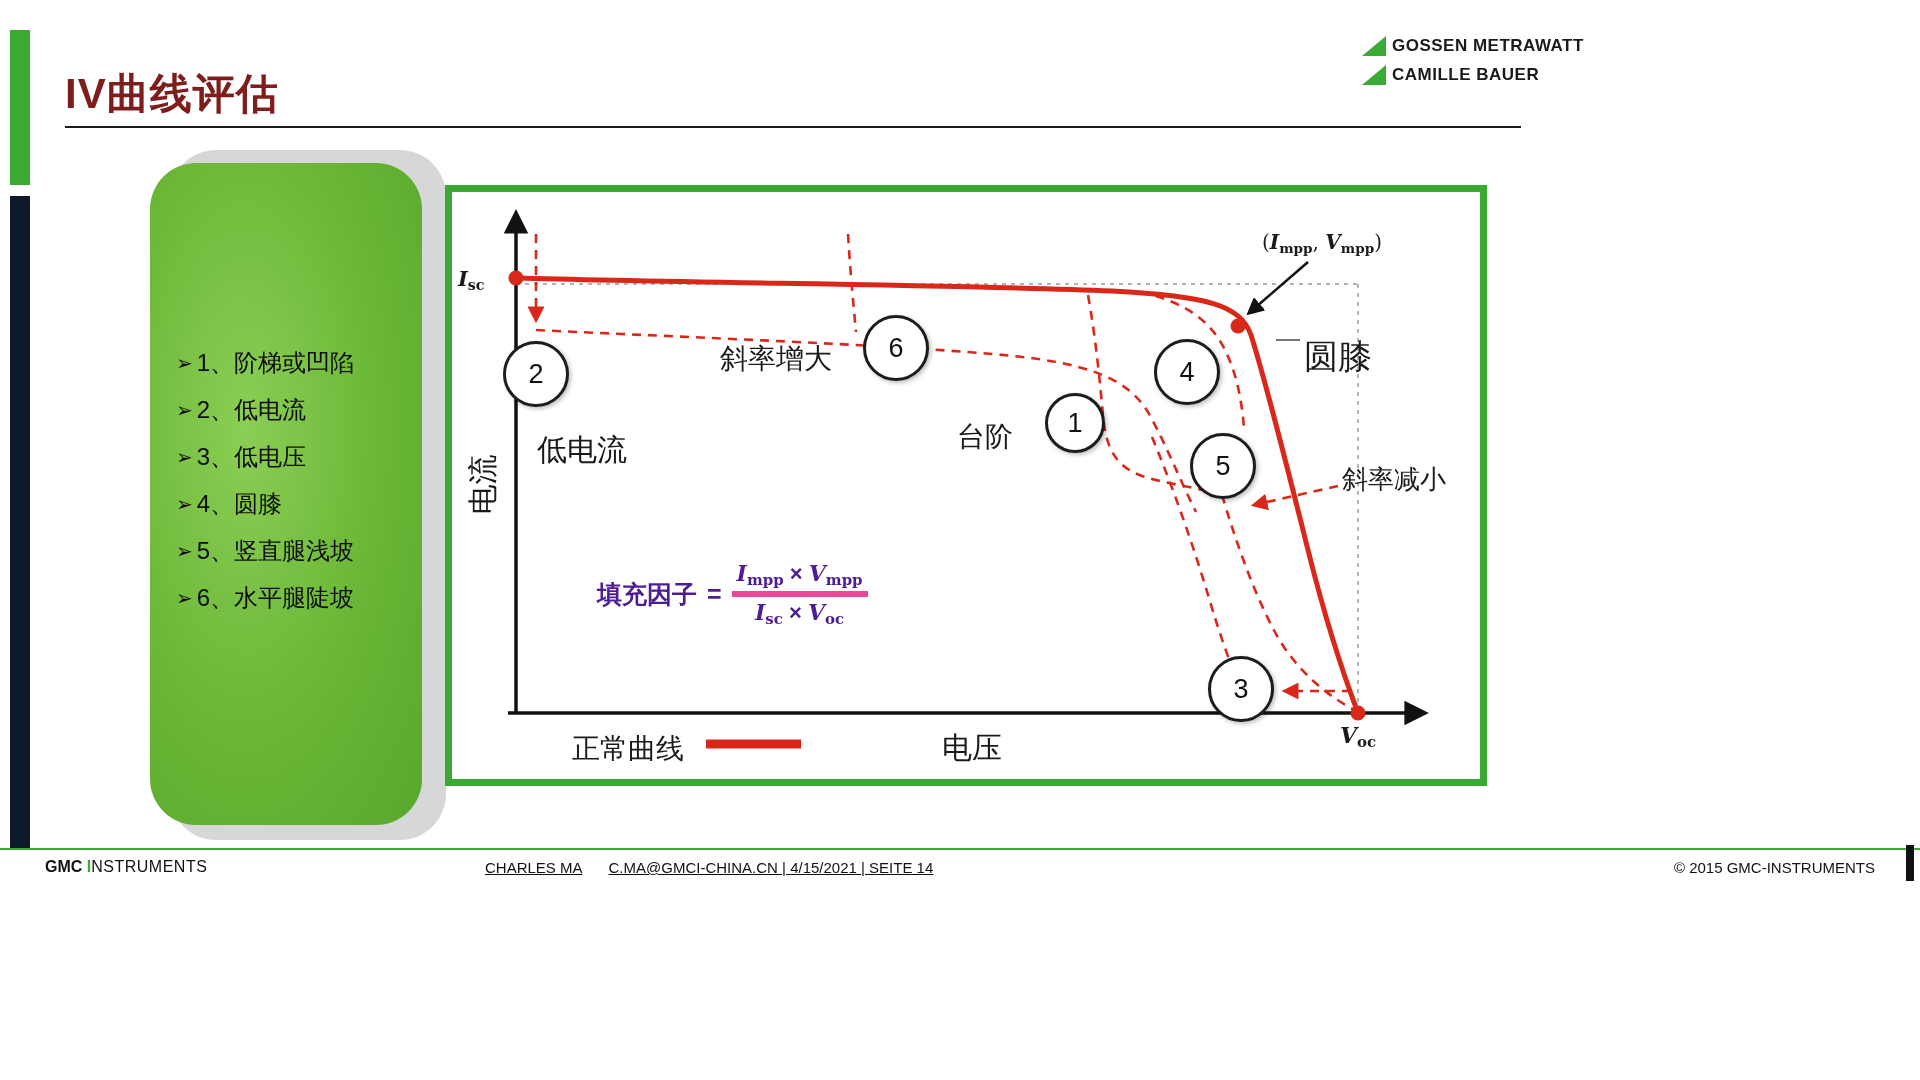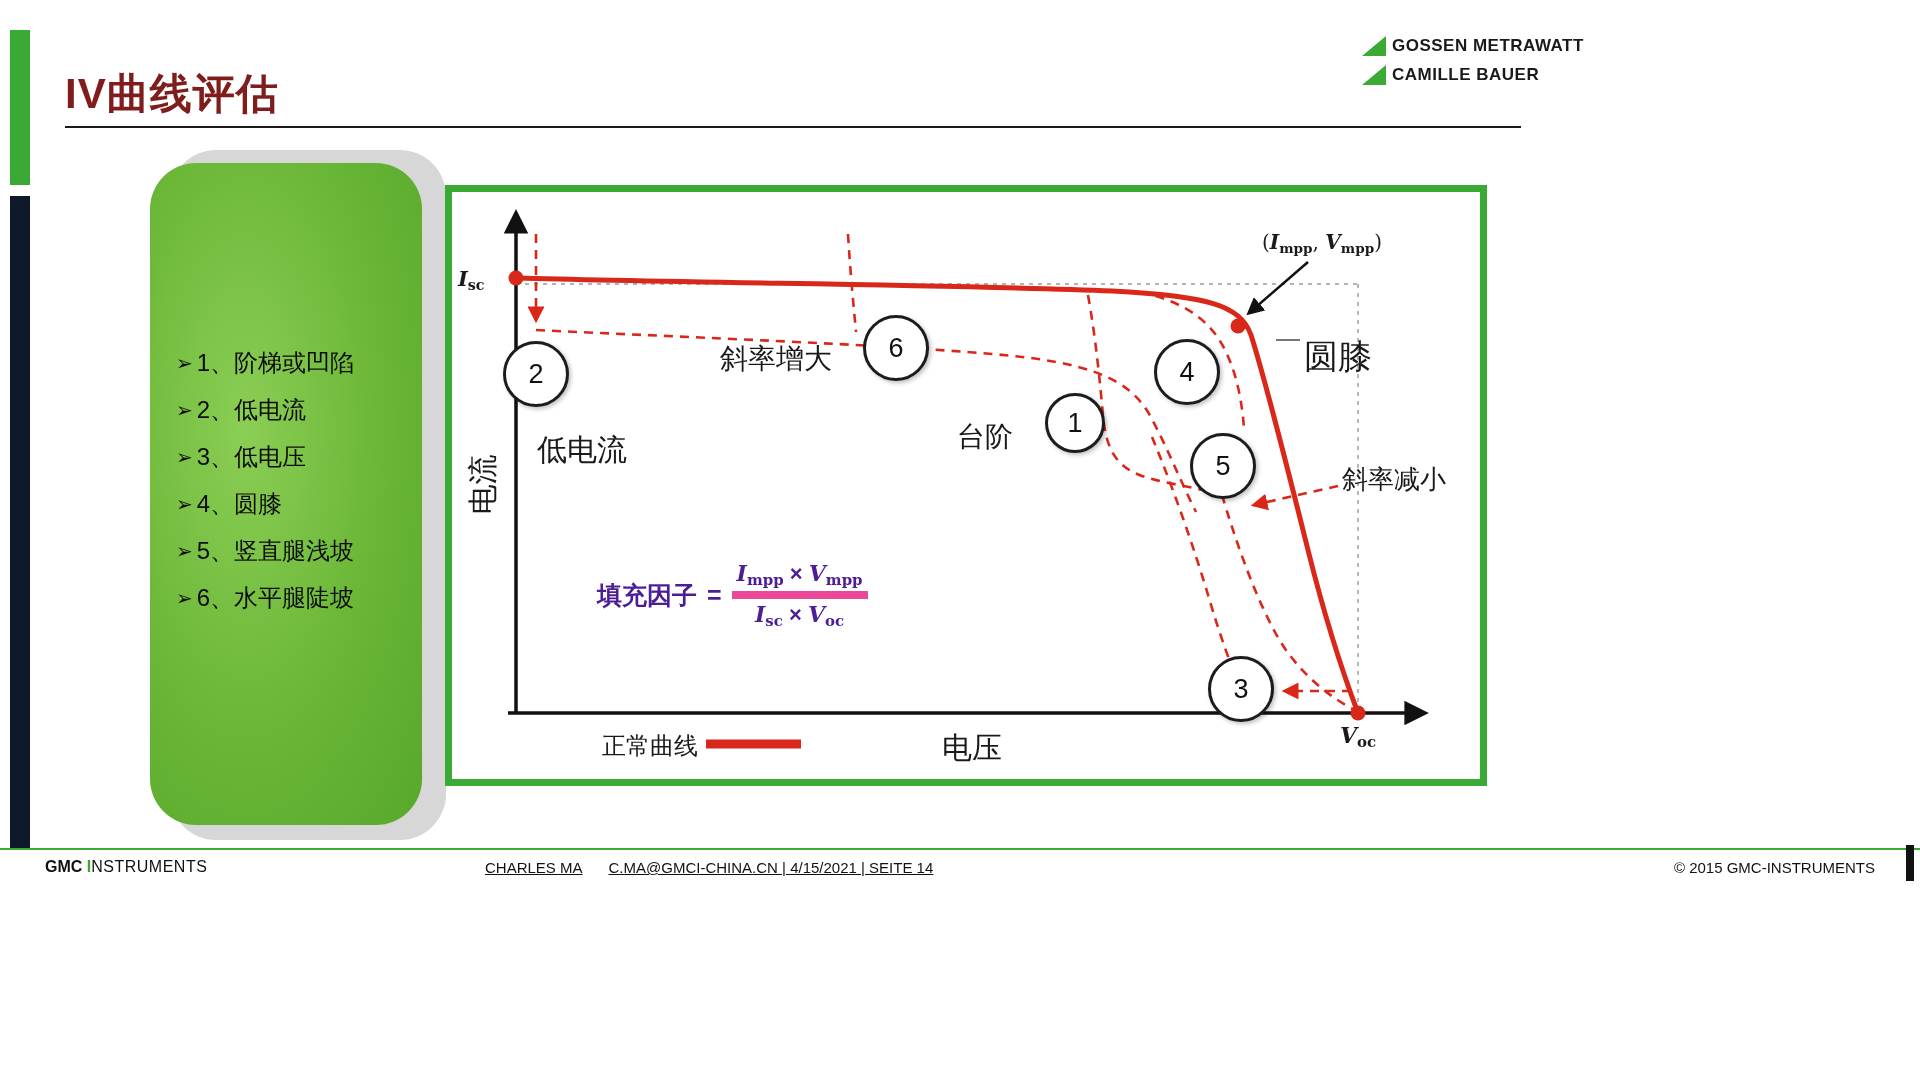--- a/index.html
+++ b/index.html
@@ -38,30 +38,30 @@
   .lbl-ylabel { left:-14px; top:272px; width:90px; text-align:center; font-size:30px; transform:rotate(-90deg); }
   .lbl-xlabel { left:490px; top:536px; font-size:30px; }
   .lbl-isc { left:6px; top:74px; font-size:21px; }
   .lbl-voc { left:888px; top:530px; font-size:22px; }
   .lbl-mpp { left:810px; top:38px; font-size:20px; font-family:"DejaVu Serif", serif; }
   .lbl-lowcurrent { left:85px; top:238px; font-size:30px; }
   .lbl-slopeinc { left:268px; top:148px; font-size:28px; }
   .lbl-step { left:505px; top:226px; font-size:28px; }
   .lbl-knee { left:852px; top:132px; font-size:34px;margin-top:10px; }
   .lbl-slopedec { left:890px; top:270px; font-size:26px; }
-  .lbl-legend { left:120px; top:538px; font-size:24px;margin-left:30px; }
+  .lbl-legend { left:120px; top:538px; font-size:28px; }
 
   .marker-circle { position:absolute; width:66px; height:66px; border-radius:50%; background:#ffffff;
                    border:3px solid #1c1c1c; display:flex; align-items:center; justify-content:center;
                    font-size:27px; color:#111; box-shadow:2px 2px 4px rgba(0,0,0,0.25); }
 
   .formula { position:absolute; left:145px; top:368px; display:flex; align-items:center; gap:10px;
              font-size:25px; color:#4c1d95; font-weight:600; }
   .frac { display:inline-flex; flex-direction:column; text-align:center; font-size:22px; }
-  .frac .num { border-bottom:8px solid #ec4899; padding:0 5px 2px 5px; }
+  .frac .num { border-bottom:6px solid #ec4899; padding:0 5px 2px 5px; }
   .frac .den { padding-top:2px; }
 
   
   .footer-line { position:absolute; left:0; top:848px; width:1920px; height:2px; background:#3aaa35; }
   .footer { position:absolute; left:0; top:854px; width:1920px; height:30px; font-size:15px; color:#111; }
   .footer-brand { position:absolute; left:45px; top:4px; font-size:16px; }
   .footer-brand .gmc { font-weight:bold; color:#111; }
   .footer-brand .i-green { font-weight:bold; color:#3aaa35; }
   .footer-brand .rest { color:#111; letter-spacing:0.5px; }
   .footer-center { position:absolute; left:485px; top:5px; display:flex; gap:26px;text-decoration:underline; }

